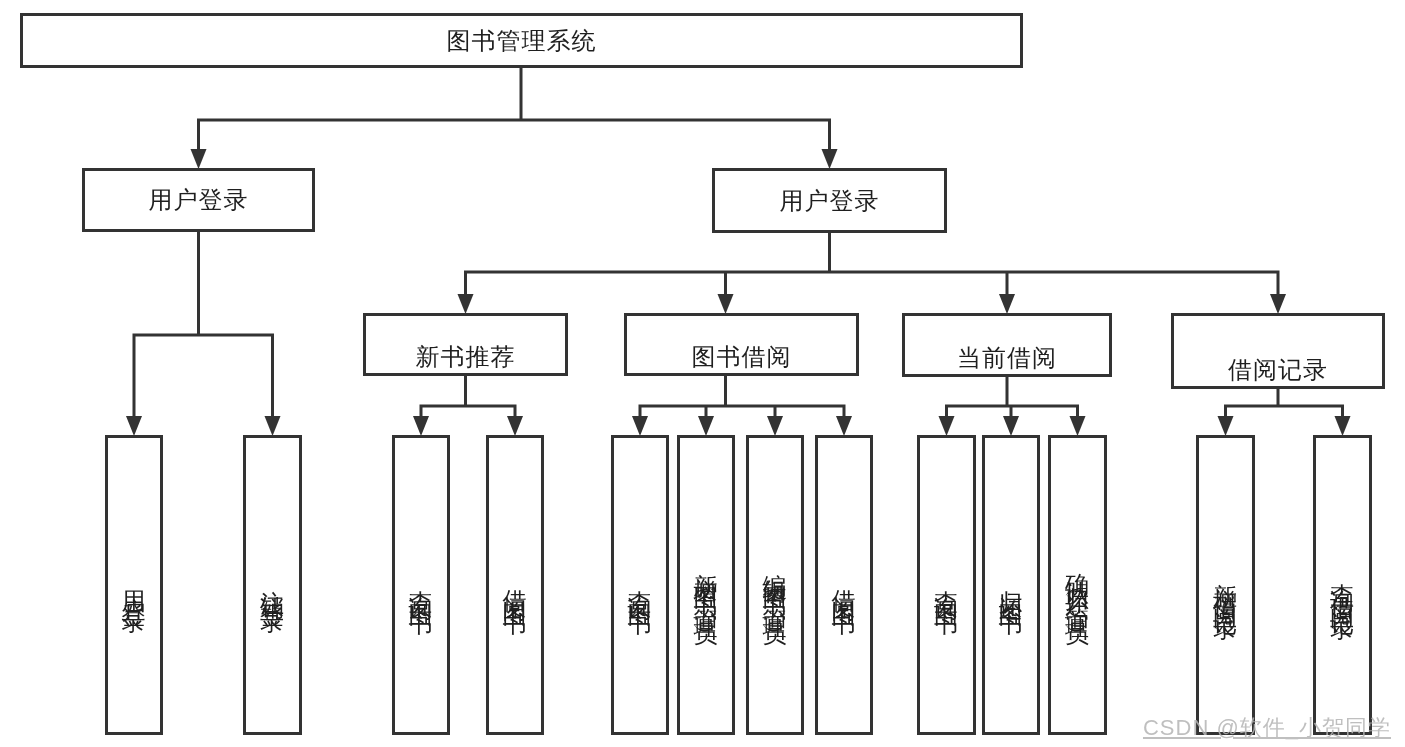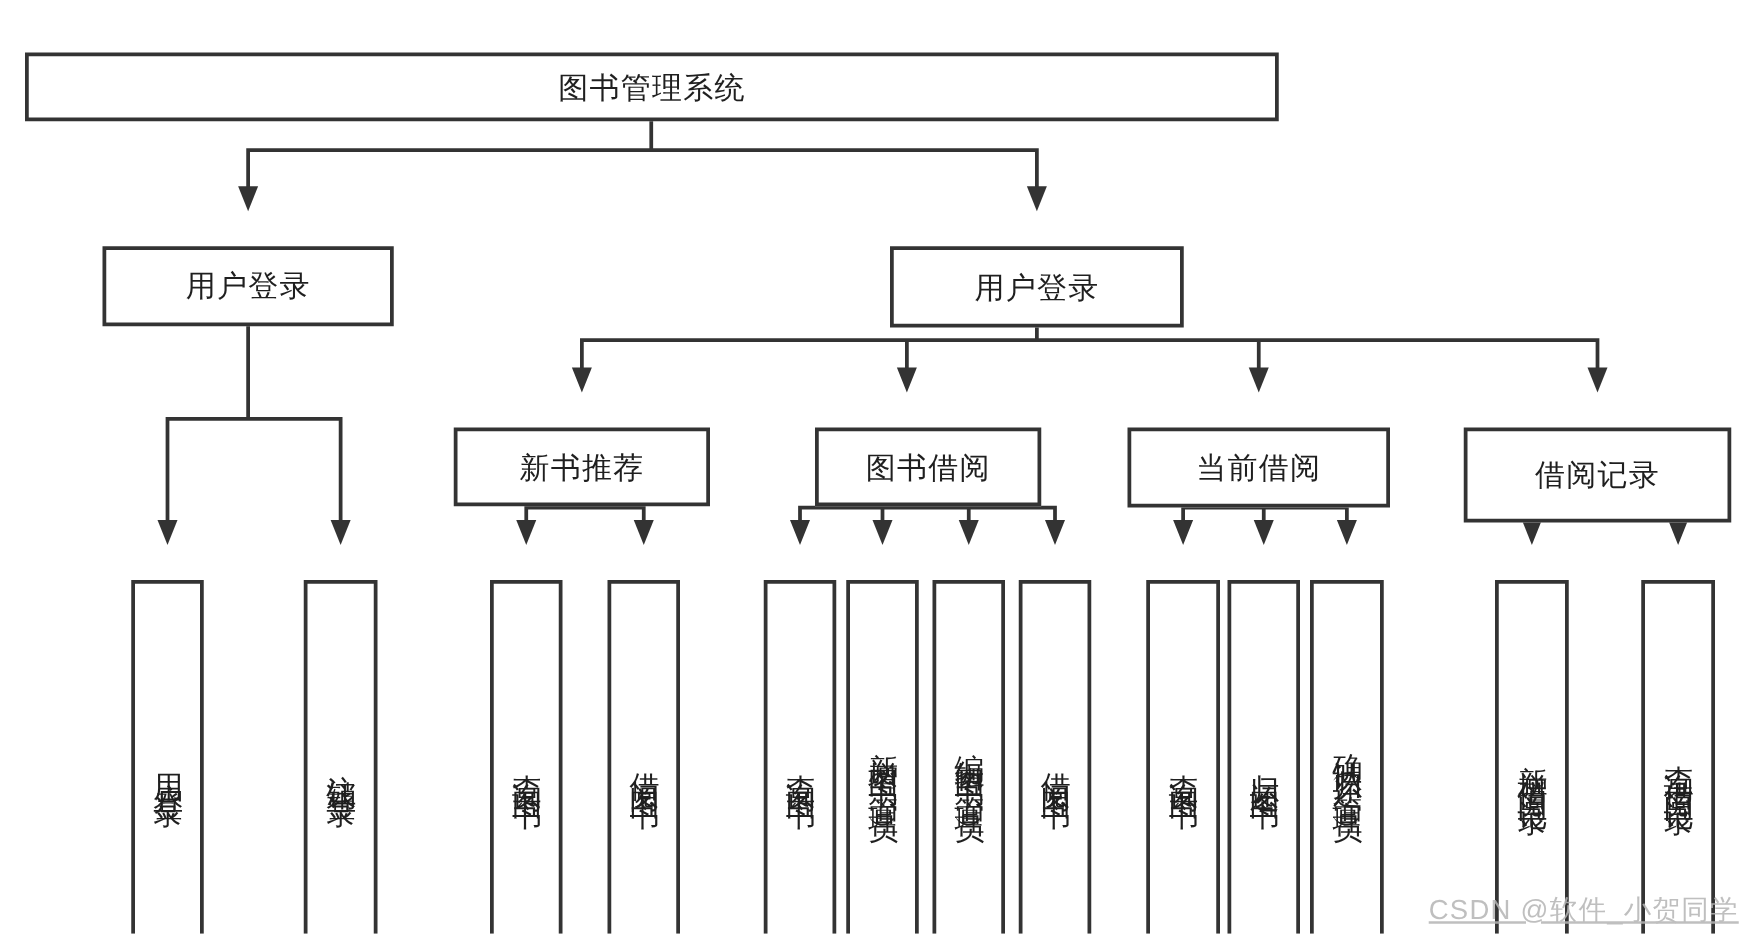--- a/index.html
+++ b/index.html
@@ -26,24 +26,23 @@
     position:absolute;
     box-sizing:border-box;
     border:3px solid var(--line);
     background:var(--background);
     display:flex;align-items:center;justify-content:center;
     color:var(--text);
     font-size:24px;
     letter-spacing:1px;
     text-align:center;
     white-space:nowrap;
-    margin-top:29px;
   }
   .lvl2{top:168px;height:64px;}
-  .lvl3{top:313px;height:63px;}
+  .lvl3{top:313px;height:63px;align-items:flex-end;}
   .leaf{top:435px;width:58px;height:300px;}
   .vtext{
     writing-mode:vertical-rl;
     text-orientation:mixed;
     letter-spacing:7px;
     line-height:1.05;
     white-space:nowrap;
   }
   .watermark{
     position:absolute;
@@ -104,21 +103,21 @@
   <div class="box lvl2" style="left:82px;width:233px">
     <span>用户登录</span>
   </div>
   <div class="box lvl2" style="left:712px;width:235px;height:65px">
     <span>用户登录</span>
   </div>
 
   <div class="box lvl3" style="left:363px;width:205px">
     <span>新书推荐</span>
   </div>
-  <div class="box lvl3" style="left:652px;width:181px">
+  <div class="box lvl3" style="left:624px;width:235px">
     <span>图书借阅</span>
   </div>
   <div class="box lvl3" style="left:902px;width:210px;height:64px">
     <span>当前借阅</span>
   </div>
   <div class="box lvl3" style="left:1171px;width:214px;height:76px">
     <span>借阅记录</span>
   </div>
 
   <div class="box leaf" style="left:105px">

